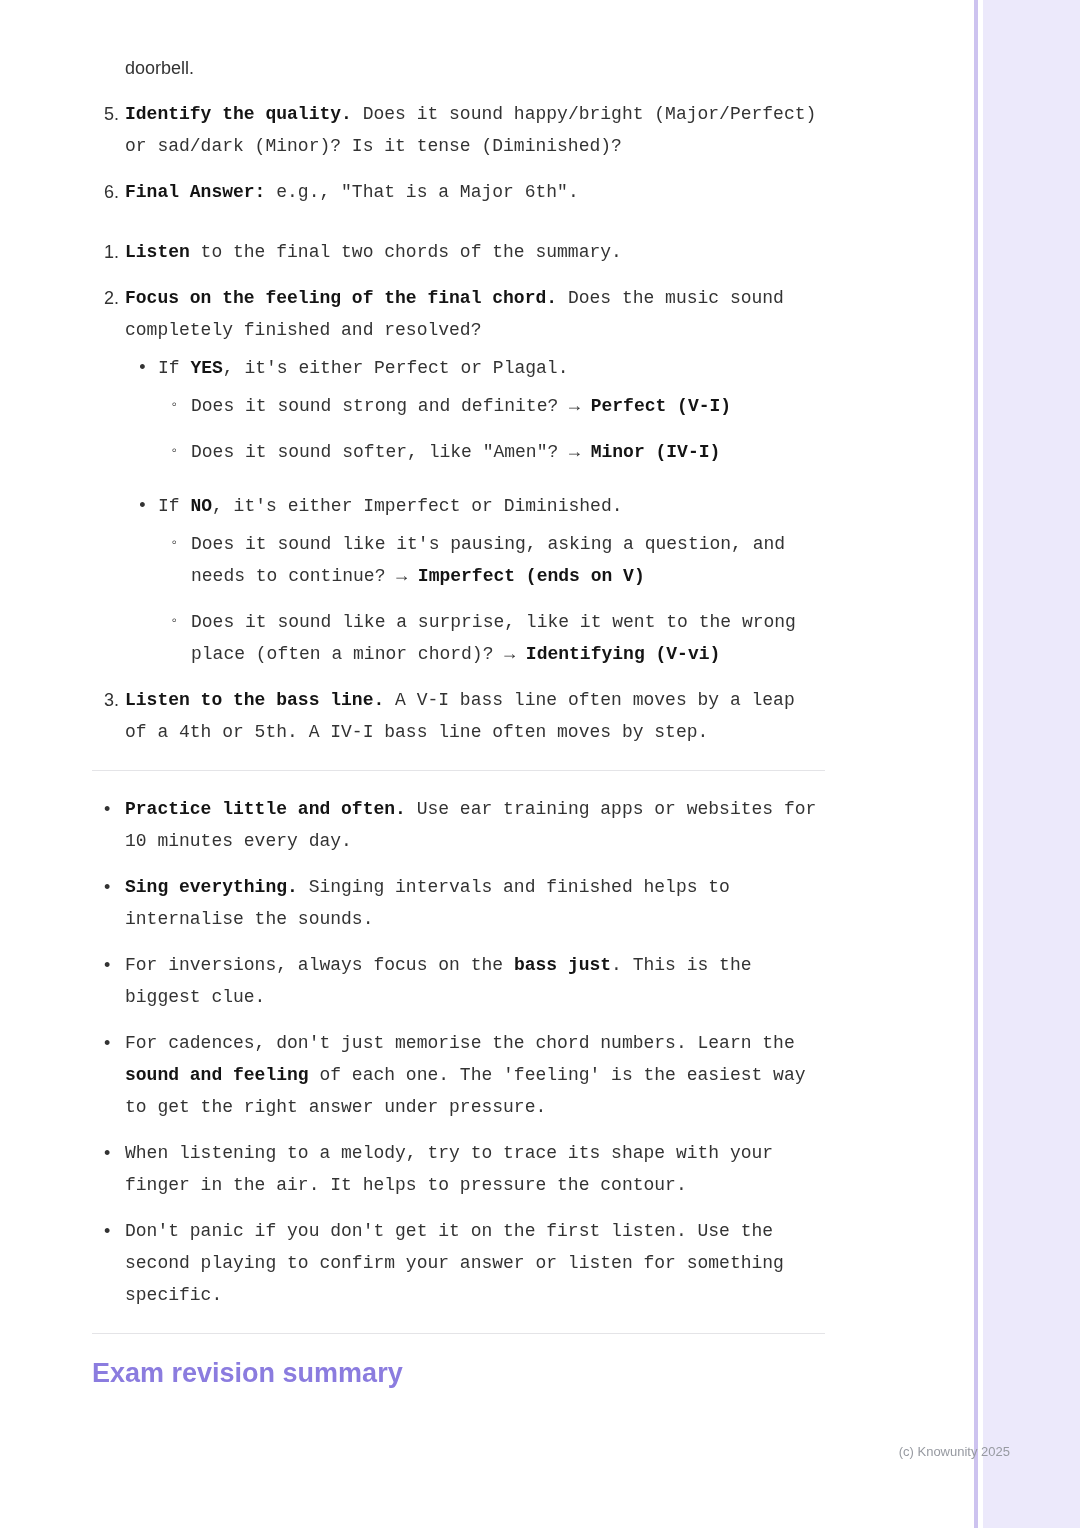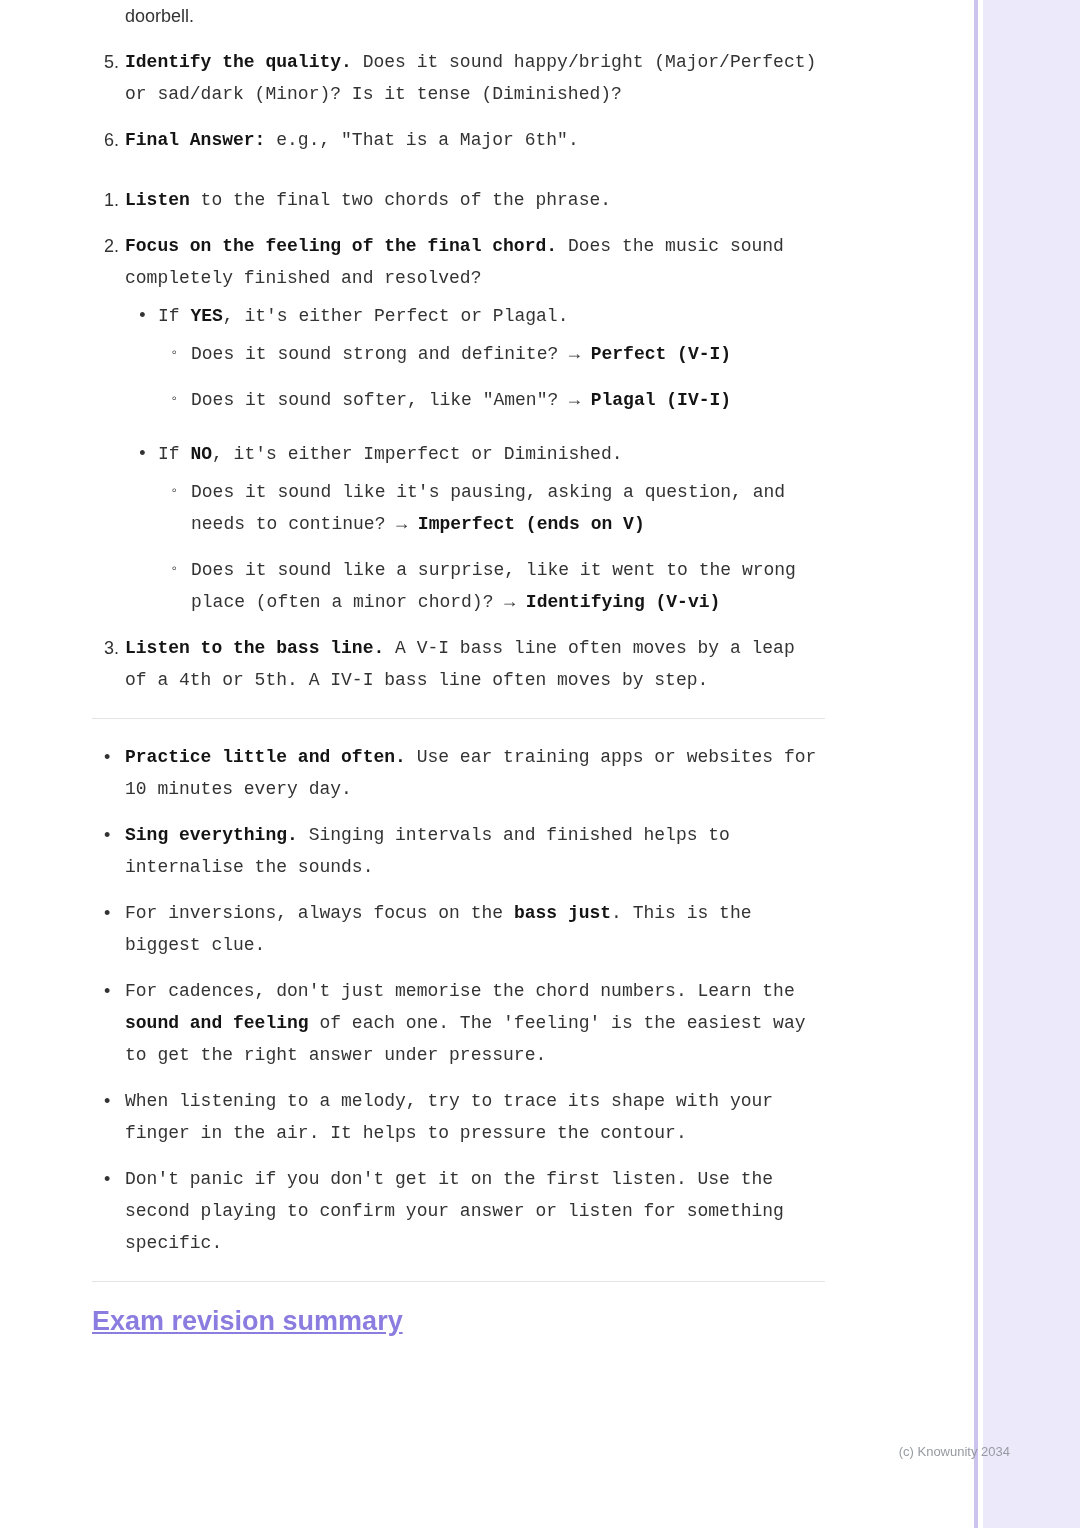--- a/index.html
+++ b/index.html
@@ -15,87 +15,87 @@
   html,body{background:#ffffff;}
   body{
     width:1080px;height:1528px;position:relative;overflow:hidden;
     font-family:"Liberation Sans", sans-serif;
     color:var(--body);
     font-size:18px;line-height:32px;
   }
   .edge-strip{position:absolute;top:0;right:0;width:97px;height:100%;background:var(--edge-strip);}
   .edge-line{position:absolute;top:0;right:102px;width:4px;height:100%;background:var(--edge-line);}
   .watermark{position:absolute;right:70px;bottom:70px;font-size:13px;line-height:13px;color:var(--watermark);z-index:5;}
-  .content{position:absolute;left:92px;top:0;width:733px;z-index:2;}
+  .content{position:absolute;left:92px;top:0;width:733px;padding-top:52px;z-index:2;}
   .cont{padding-left:33px;margin-bottom:14px;}
   .row{display:flex;align-items:flex-start;margin-bottom:14px;}
   .row.mb6{margin-bottom:6px;}
   .row.mb0{margin-bottom:0;}
   .row.mb28{margin-bottom:28px;}
   .mk{flex:0 0 33px;padding-left:12px;}
   .mk.disc{font-size:18px;}
   .mk.circ{font-size:15px;}
   .txt{flex:1 1 auto;min-width:0;font-family:Liberation Mono, monospace;}
   b{font-weight:700;color:var(--bold);}
   .h2{font-size:19px;line-height:26px;font-weight:700;color:var(--bold);margin:0 0 28px;}
   .h1{font-size:27px;line-height:34px;font-weight:700;color:var(--accent);margin:0 0 26px;}
-  .h1.last{margin-bottom:0;text-decoration:underline;}
+  .h1.last{margin-bottom:0;}
   .sub{padding-top:6px;}
   .subsub{padding-left:33px;}
   .subsub.gap{margin-bottom:22px;}
   hr.rule{border:0;border-top:1px solid var(--rule);margin:22px 0;}
 </style>
 </head>
 <body>
 
 <main class="page">
 
   <div class="edge-line"></div>
   <div class="edge-strip"></div>
-  <div class="watermark">(c) Knowunity 2034</div>
+  <div class="watermark">(c) Knowunity 2025</div>
 
   <section class="content">
 
     <p class="cont">doorbell.</p>
 
     <div class="row">
       <span class="mk">5.</span>
       <div class="txt"><b>Identify the quality.</b><span> Does it sound happy/bright (Major/Perfect) or sad/dark (Minor)? Is it tense (Diminished)?</span></div>
     </div>
 
     <div class="row mb28">
       <span class="mk">6.</span>
       <div class="txt"><b>Final Answer:</b><span> e.g., "That is a Major 6th".</span></div>
     </div>
 
 
     <div class="row">
       <span class="mk">1.</span>
-      <div class="txt"><b>Listen</b><span> to the final two chords of the phrase.</span></div>
+      <div class="txt"><b>Listen</b><span> to the final two chords of the summary.</span></div>
     </div>
 
     <div class="row">
       <span class="mk">2.</span>
       <div class="txt">
         <b>Focus on the feeling of the final chord.</b><span> Does the music sound completely finished and resolved?</span>
         <div class="sub">
 
           <div class="row mb6">
             <span class="mk disc">•</span>
             <div class="txt"><span>If </span><b>YES</b><span>, it's either Perfect or Plagal.</span></div>
           </div>
 
           <div class="subsub gap">
             <div class="row">
               <span class="mk circ">◦</span>
               <div class="txt"><span>Does it sound strong and definite? → </span><b>Perfect (V-I)</b></div>
             </div>
             <div class="row mb0">
               <span class="mk circ">◦</span>
-              <div class="txt"><span>Does it sound softer, like "Amen"? → </span><b>Plagal (IV-I)</b></div>
+              <div class="txt"><span>Does it sound softer, like "Amen"? → </span><b>Minor (IV-I)</b></div>
             </div>
           </div>
 
           <div class="row mb6">
             <span class="mk disc">•</span>
             <div class="txt"><span>If </span><b>NO</b><span>, it's either Imperfect or Diminished.</span></div>
           </div>
 
           <div class="subsub">
             <div class="row">

